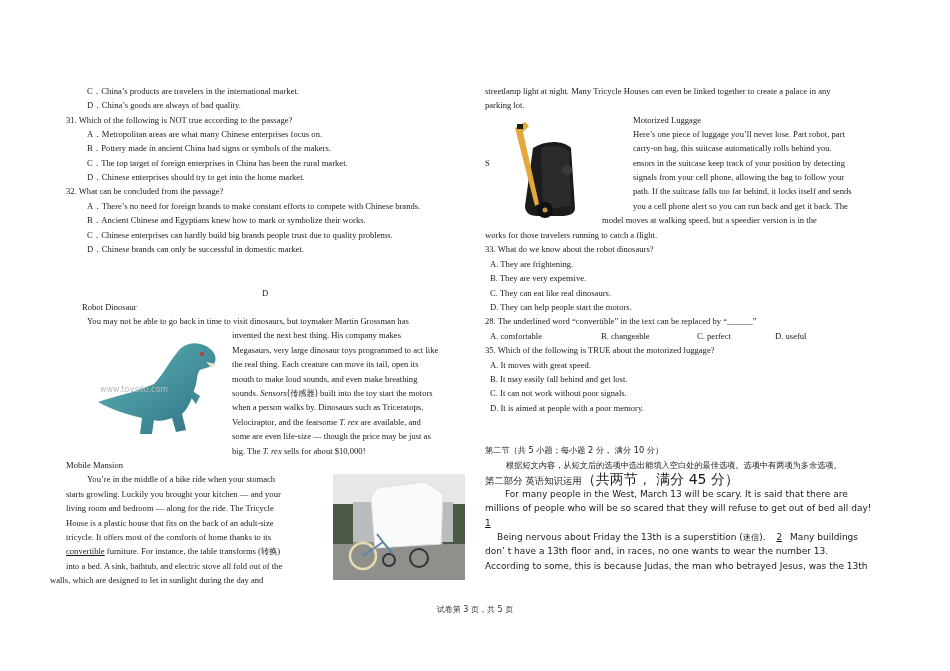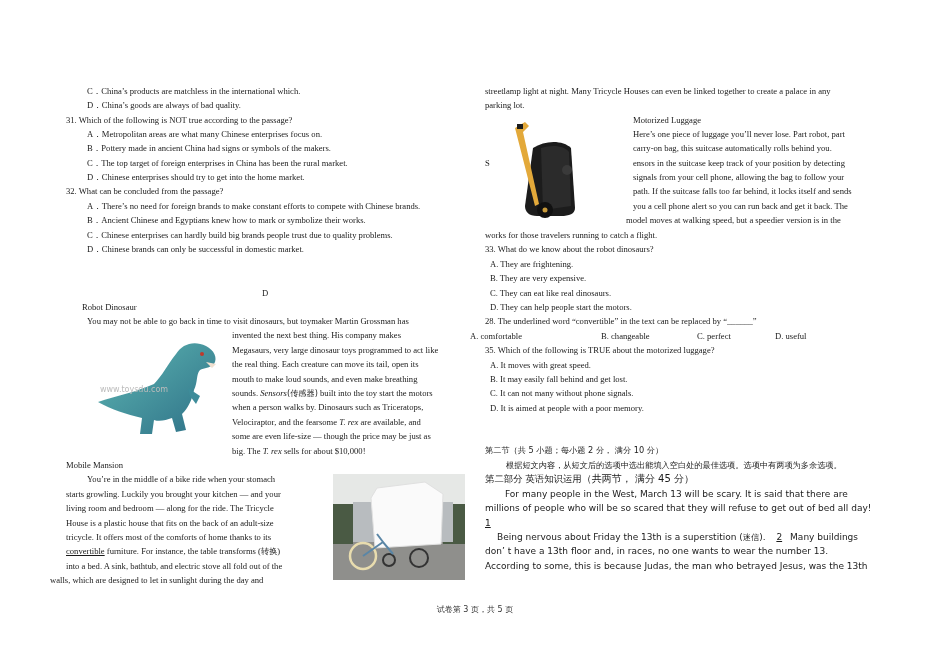--- a/index.html
+++ b/index.html
@@ -11,21 +11,21 @@
   .u { text-decoration: underline; }
   .sans { font-family: "DejaVu Sans", "Liberation Sans", sans-serif; font-size: 9px; }
   .cjk { font-family: "DejaVu Sans", sans-serif; font-size: 8.2px; }
   .img { position: absolute; overflow: hidden; }
   .footer { position: absolute; left: 0; width: 950px; top: 604px; text-align: center; font-size: 8px; color: #333; font-family: "DejaVu Sans", sans-serif; }
 </style>
 </head>
 <body>
 
 <div class="abs" style="left:87px;top:84px">
-  <span>C．</span><span>China’s products are matchless in the international which.</span>
+  <span>C．</span><span>China’s products are travelers in the international market.</span>
 </div>
 <div class="abs" style="left:87px;top:98px">
   <span>D．</span><span>China’s goods are always of bad quality.</span>
 </div>
 
 <div class="abs" style="left:66px;top:113px">31.  Which of the following is NOT true according to the passage?</div>
 <div class="abs" style="left:87px;top:127px"><span>A．</span><span>Metropolitan areas are what many Chinese enterprises focus on.</span></div>
 <div class="abs" style="left:87px;top:141px"><span>B．</span><span>Pottery made in ancient China had signs or symbols of the makers.</span></div>
 <div class="abs" style="left:87px;top:156px"><span>C．</span><span>The top target of foreign enterprises in China has been the rural market.</span></div>
 <div class="abs" style="left:87px;top:170px"><span>D．</span><span>Chinese enterprises should try to get into the home market.</span></div>
@@ -103,21 +103,21 @@
 <div class="abs" style="left:485px;top:98px">parking lot.</div>
 
 <div class="abs b" style="left:633px;top:113px">Motorized Luggage</div>
 <div class="abs" style="left:633px;top:127px">Here’s one piece of luggage you’ll never lose. Part robot, part</div>
 <div class="abs" style="left:633px;top:141px">carry-on bag, this suitcase automatically rolls behind you.</div>
 <div class="abs" style="left:485px;top:156px">S</div>
 <div class="abs" style="left:633px;top:156px">ensors in the suitcase keep track of your position by detecting</div>
 <div class="abs" style="left:633px;top:170px">signals from your cell phone, allowing the bag to follow your</div>
 <div class="abs" style="left:633px;top:184px">path. If the suitcase falls too far behind, it locks itself and sends</div>
 <div class="abs" style="left:633px;top:199px">you a cell phone alert so you can run back and get it back. The</div>
-<div class="abs" style="left:626px;top:213px">model moves at walking speed, but a speedier version is in the</div>
+<div class="abs" style="left:602px;top:213px">model moves at walking speed, but a speedier version is in the</div>
 <div class="abs" style="left:485px;top:228px">works for those travelers running to catch a flight.</div>
 
 <div class="img" style="left:505px;top:118px;width:82px;height:102px">
   <svg width="82" height="102" viewBox="0 0 82 102">
     <path d="M28 30 C40 22 58 22 66 30 L70 90 C70 96 64 98 56 98 L32 98 C24 98 20 94 20 88 Z" fill="#1c1c1c"></path>
     <path d="M36 30 C48 26 60 28 64 34 L66 88 L38 92 Z" fill="#2b2b2b"></path>
     <circle cx="62" cy="52" r="5" fill="#3a3a3a"></circle>
     <circle cx="40" cy="92" r="8" fill="#111"></circle>
     <circle cx="40" cy="92" r="2.5" fill="#c89a3a"></circle>
     <path d="M10 10 L20 4 L24 8 L18 14 L34 86 L30 88 Z" fill="#e3a93a"></path>
@@ -125,37 +125,37 @@
   </svg>
 </div>
 
 <div class="abs" style="left:485px;top:242px">33. What do we know about the robot dinosaurs?</div>
 <div class="abs" style="left:490px;top:257px">A. They are frightening.</div>
 <div class="abs" style="left:490px;top:271px">B. They are very expensive.</div>
 <div class="abs" style="left:490px;top:286px">C. They can eat like real dinosaurs.</div>
 <div class="abs" style="left:490px;top:300px">D. They can help people start the motors.</div>
 
 <div class="abs" style="left:485px;top:314px">28. The underlined word “convertible” in the text can be replaced by “______”</div>
-<div class="abs" style="left:470px;top:329px">A. comfortable</div>
+<div class="abs" style="left:490px;top:329px">A. comfortable</div>
 <div class="abs" style="left:601px;top:329px">B. changeable</div>
 <div class="abs" style="left:697px;top:329px">C. perfect</div>
 <div class="abs" style="left:775px;top:329px">D. useful</div>
 
 <div class="abs" style="left:485px;top:343px">35. Which of the following is TRUE about the motorized luggage?</div>
 <div class="abs" style="left:490px;top:358px">A. It moves with great speed.</div>
 <div class="abs" style="left:490px;top:372px">B. It may easily fall behind and get lost.</div>
-<div class="abs" style="left:490px;top:386px">C. It can not many without phone signals.</div>
+<div class="abs" style="left:490px;top:386px">C. It can not work without poor signals.</div>
 <div class="abs" style="left:490px;top:401px">D. It is aimed at people with a poor memory.</div>
 
 <div class="abs cjk" style="left:485px;top:443px">
   <span class="b">第二节</span><span>（共 5 小题；每小题 2 分， 满分 10 分）</span>
 </div>
 <div class="abs cjk" style="left:506px;top:458px">根据短文内容，从短文后的选项中选出能填入空白处的最佳选项。选项中有两项为多余选项。</div>
 <div class="abs" style="left:485px;top:472px;font-family:'DejaVu Sans',sans-serif;font-size:9.4px">
-  <span class="b">第二部分  英语知识运用</span><span style="font-size:10px">（共两节， 满分 45 分）</span>
+  <span class="b">第二部分  英语知识运用</span><span style="font-size:14px">（共两节， 满分 45 分）</span>
 </div>
 
 <div class="abs sans" style="left:505px;top:487px">For many people in the West, March 13 will be scary. It is said that there are</div>
 <div class="abs sans" style="left:485px;top:501px">millions of people who will be so scared that they will refuse to get out of bed all day!</div>
 <div class="abs sans" style="left:485px;top:516px">
   <span class="u" style="padding-right:8px">1</span>
 </div>
 <div class="abs sans" style="left:497px;top:530px">
   <span>Being nervous about Friday the 13th is a superstition (</span><span class="cjk">迷信</span><span>). </span><span class="u" style="padding:0 8px">2</span><span>Many buildings</span>
 </div>

